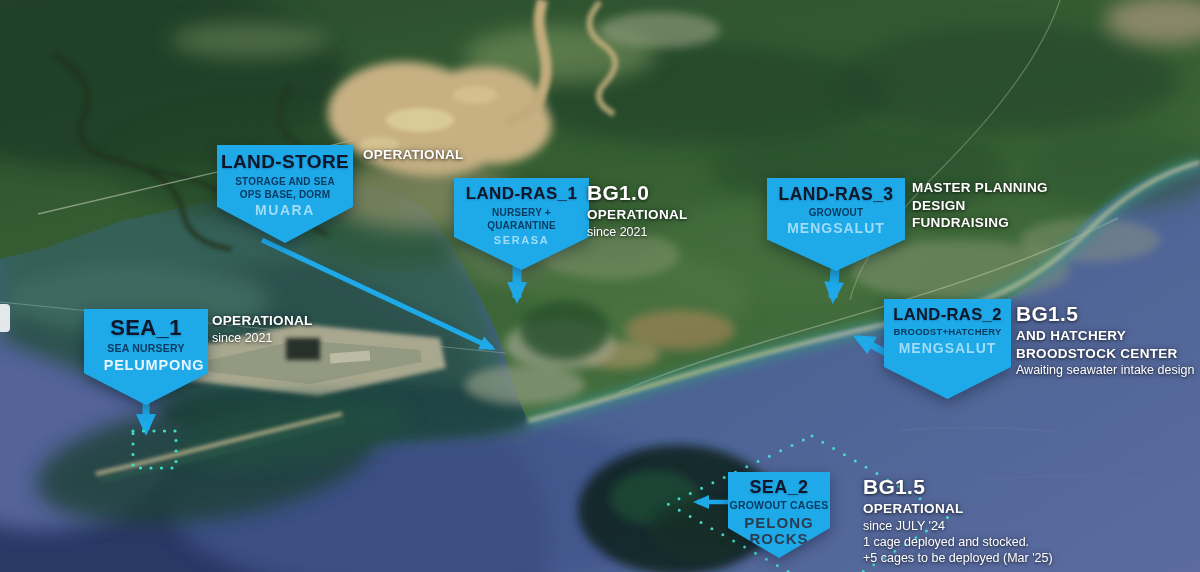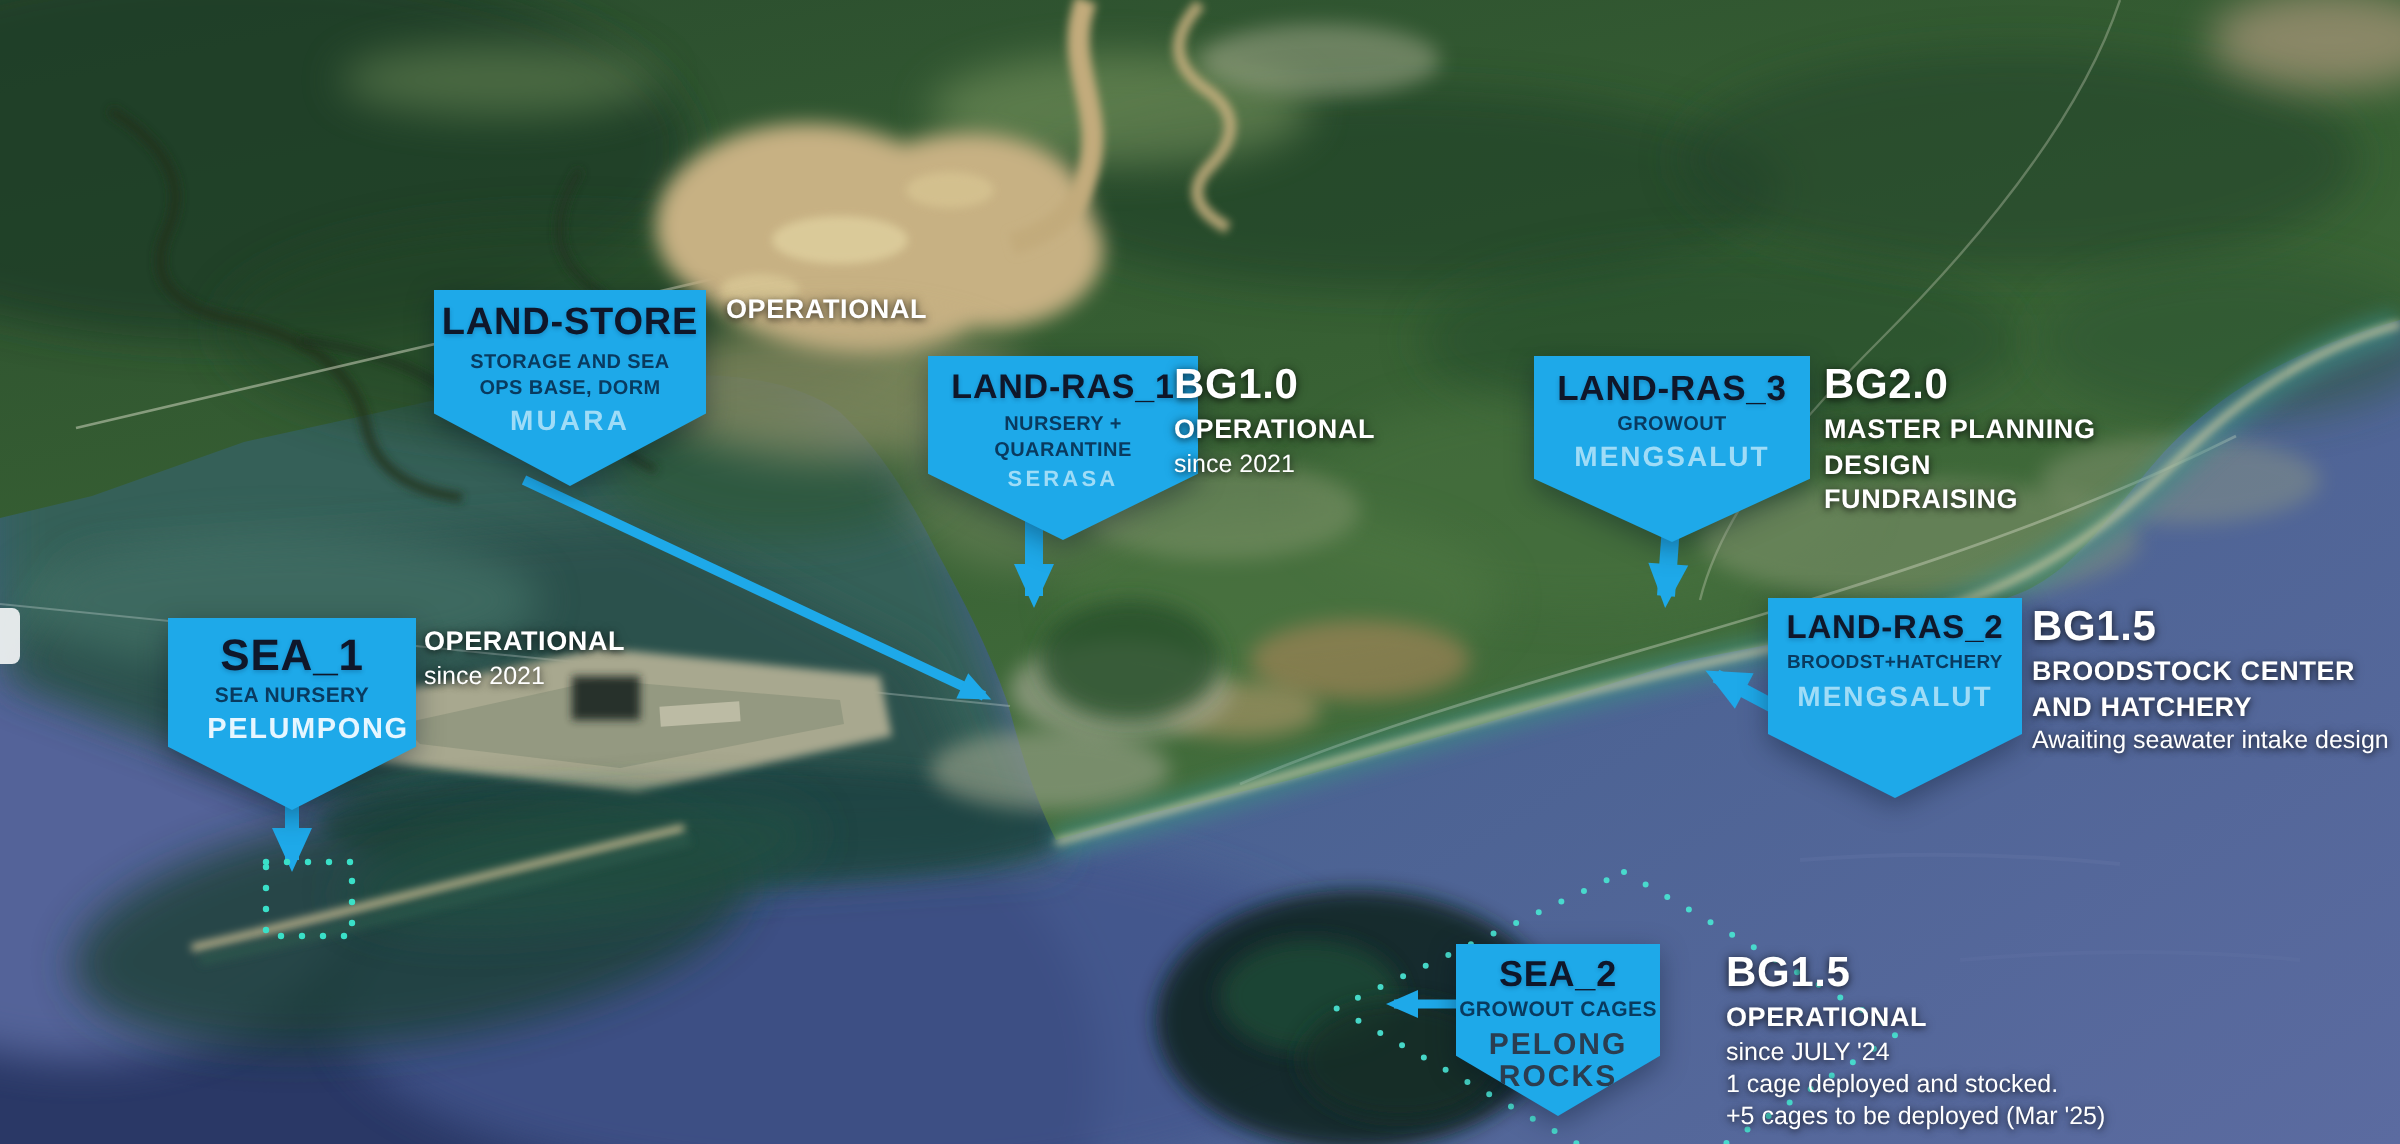--- a/index.html
+++ b/index.html
@@ -185,21 +185,21 @@
         <span>STORAGE AND SEA</span><br>
         <span>OPS BASE, DORM</span>
       </div>
       <div class="pin-loc">MUARA</div>
     </div>
   </div>
   <div class="status" style="left:363px;top:146px;">
     <div class="s-bold">OPERATIONAL</div>
   </div>
 
-  <div class="callout" style="left:464px;top:178px;width:135px;height:92px;--rect:64%;">
+  <div class="callout" style="left:454px;top:178px;width:135px;height:92px;--rect:64%;">
     <div class="pin">
       <div class="pin-title" style="font-size:17px;">LAND-RAS_1</div>
       <div class="pin-sub">
         <span>NURSERY +</span><br>
         <span>QUARANTINE</span>
       </div>
       <div class="pin-loc" style="font-size:11px;">SERASA</div>
     </div>
   </div>
   <div class="status" style="left:587px;top:179px;">
@@ -211,39 +211,38 @@
   <div class="callout" style="left:767px;top:178px;width:138px;height:93px;--rect:66%;">
     <div class="pin">
       <div class="pin-title" style="font-size:17.5px;">LAND-RAS_3</div>
       <div class="pin-sub">
         <span>GROWOUT</span>
       </div>
       <div class="pin-loc" style="letter-spacing:1px;">MENGSALUT</div>
     </div>
   </div>
   <div class="status" style="left:912px;top:179px;">
-    <div class="s-phase">BG2.0</div>
     <div class="s-bold">MASTER PLANNING</div>
     <div class="s-bold">DESIGN</div>
     <div class="s-bold">FUNDRAISING</div>
   </div>
 
   <div class="callout" style="left:884px;top:299px;width:127px;height:100px;--rect:68%;">
     <div class="pin">
       <div class="pin-title" style="font-size:16.5px;">LAND-RAS_2</div>
       <div class="pin-sub" style="font-size:9.5px;">
         <span>BROODST+HATCHERY</span>
       </div>
       <div class="pin-loc" style="letter-spacing:1px;">MENGSALUT</div>
     </div>
   </div>
   <div class="status" style="left:1016px;top:300px;">
     <div class="s-phase">BG1.5</div>
+    <div class="s-bold">AND HATCHERY</div>
     <div class="s-bold">BROODSTOCK CENTER</div>
-    <div class="s-bold">AND HATCHERY</div>
     <div class="s-norm">Awaiting seawater intake design</div>
   </div>
 
   <div class="callout" style="left:84px;top:309px;width:124px;height:96px;--rect:67%;">
     <div class="pin">
       <div class="pin-title" style="font-size:22px;">SEA_1</div>
       <div class="pin-sub" style="font-size:10.5px;">
         <span>SEA NURSERY</span>
       </div>
       <div class="pin-loc pale" style="font-size:14.5px;letter-spacing:.8px;">PELUMPONG</div>

